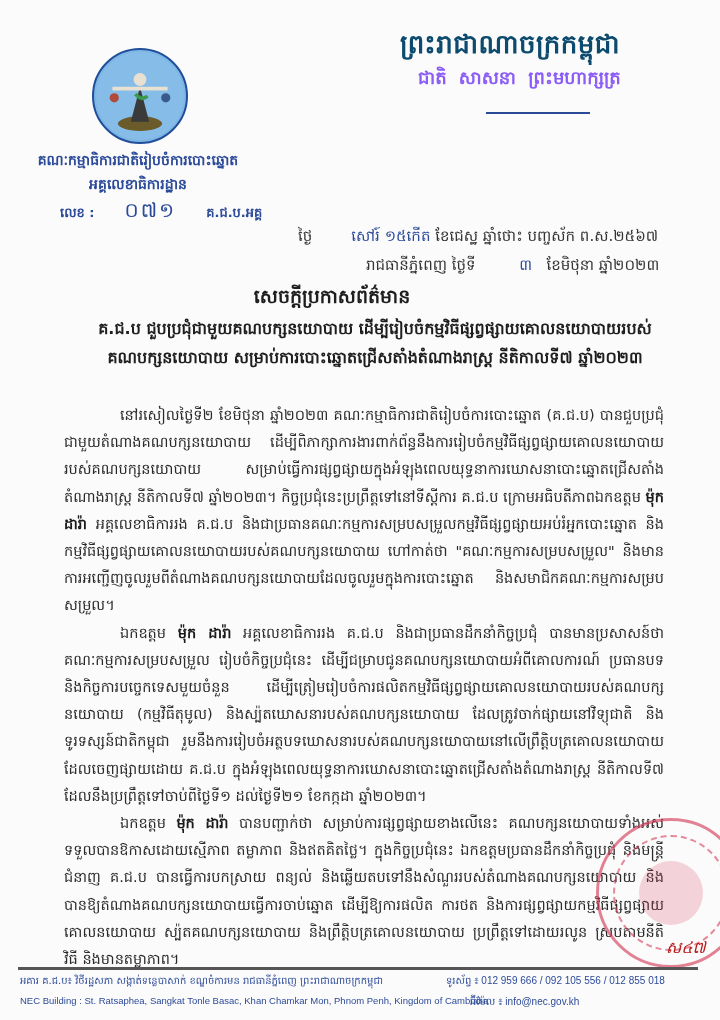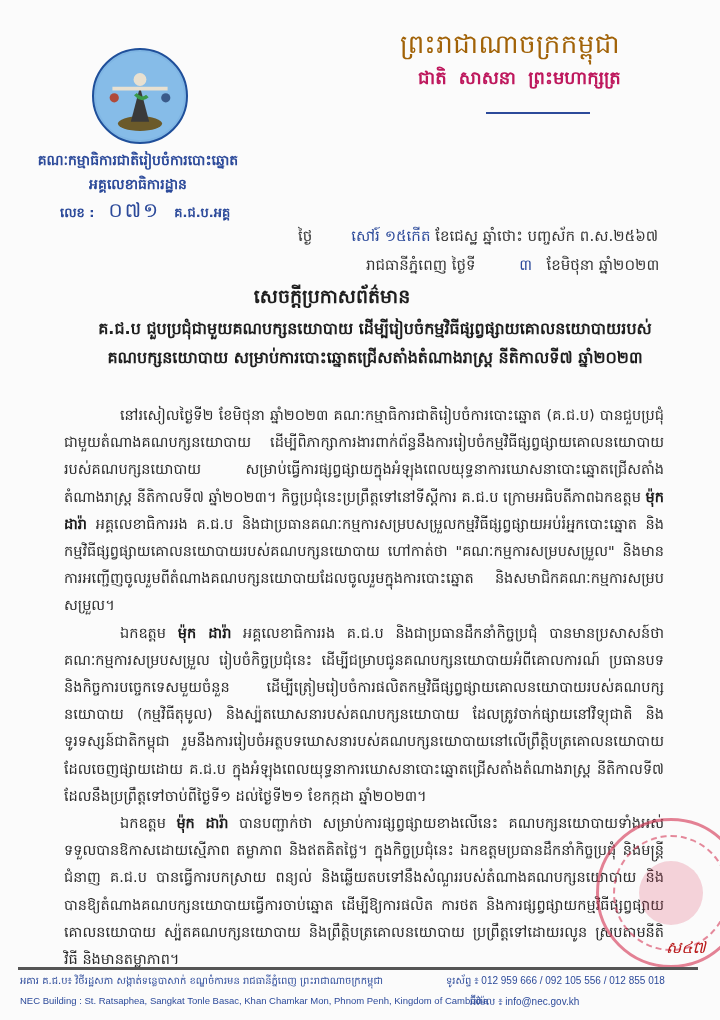--- a/index.html
+++ b/index.html
@@ -1,28 +1,28 @@
 <!DOCTYPE html>
 <html><head>
   <meta charset="utf-8">
   <style>
     html, body { margin: 0; padding: 0; }
     body {
       width: 720px; height: 1020px; background: #fbfbfb; position: relative; overflow: hidden;
       font-family: "DejaVu Sans", sans-serif; color: #2a2a2a;
     }
     .abs { position: absolute; }
-    .kingdom-title { left: 400px; top: 28px; font-size: 26px; font-weight: normal; color: #a16207; letter-spacing: 0.5px; }
-    .kingdom-motto { left: 418px; top: 66px; font-size: 18px; font-weight: bold; color: #be185d; word-spacing: 6px; }
+    .kingdom-title { left: 400px; top: 28px; font-size: 26px; font-weight: bold; color: #0c4a6e; letter-spacing: 0.5px; }
+    .kingdom-motto { left: 418px; top: 66px; font-size: 18px; font-weight: bold; color: #8b5cf6; word-spacing: 6px; }
     .motto-rule { left: 486px; top: 112px; width: 104px; height: 2px; background: #2c4a9a; }
     .logo { left: 92px; top: 48px; width: 92px; height: 92px; border-radius: 50%; background: #7fb5e3; border: 2px solid #1f4f9a; overflow: hidden; }
     .logo svg { width: 100%; height: 100%; display: block; }
     .org-name { left: 20px; top: 151px; width: 236px; text-align: center; font-size: 14px; font-weight: bold; color: #2c4a9a; }
     .org-dept { left: 20px; top: 175px; width: 236px; text-align: center; font-size: 14px; font-weight: bold; color: #2c4a9a; }
-    .ref-row { left: 60px; top: 197px; font-size: 13px; color: #2c4a9a; font-weight: bold; display: flex; align-items: baseline; gap: 14px; }
+    .ref-row { left: 60px; top: 197px; font-size: 13px; color: #2c4a9a; font-weight: bold; display: flex; align-items: baseline; gap: 30px; }
     .ref-num { font-size: 20px; font-weight: normal; color: #2c4a9a; letter-spacing: 2px; }
     .date-lunar { left: 298px; top: 226px; font-size: 15px; color: #333; }
     .date-lunar .hl, .date-greg .hl { color: #2c4a9a; margin-left: 39px; }
     .date-greg { left: 366px; top: 255px; font-size: 15px; color: #333; }
     .doc-title { left: 0; top: 284px; width: 664px; text-align: center; font-size: 19px; font-weight: bold; color: #1e1e1e; }
     .headline { left: 88px; top: 314px; width: 574px; text-align: center; font-size: 16px; font-weight: bold; color: #1e1e1e; line-height: 29px; }
     .body { left: 64px; top: 402px; width: 600px; font-size: 14.5px; line-height: 27.2px; color: #2a2a2a; text-align: justify; }
     .body p { margin: 0; text-indent: 56px; }
     .body b { color: #1a1a1a; }
     .seal { left: 596px; top: 818px; width: 150px; height: 150px; border-radius: 50%; border: 3px solid rgba(214,60,90,0.75); box-sizing: border-box; opacity: 0.85; }

